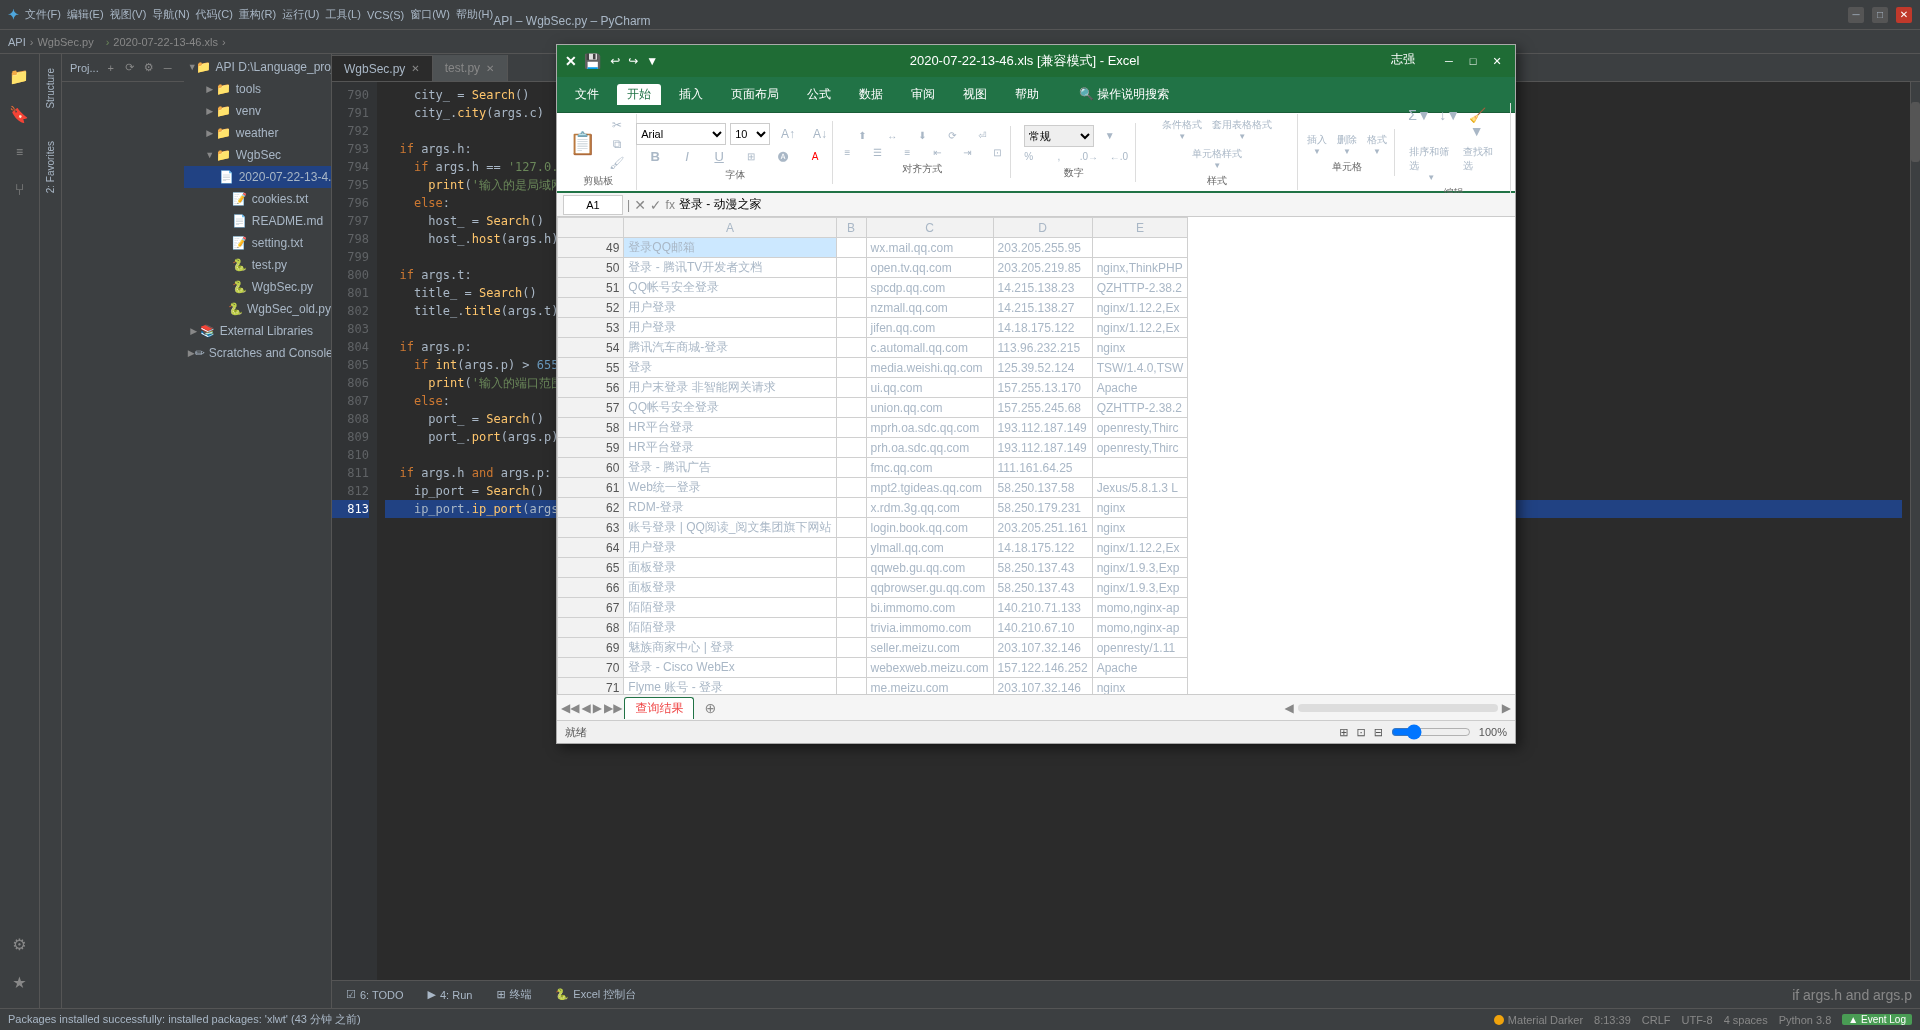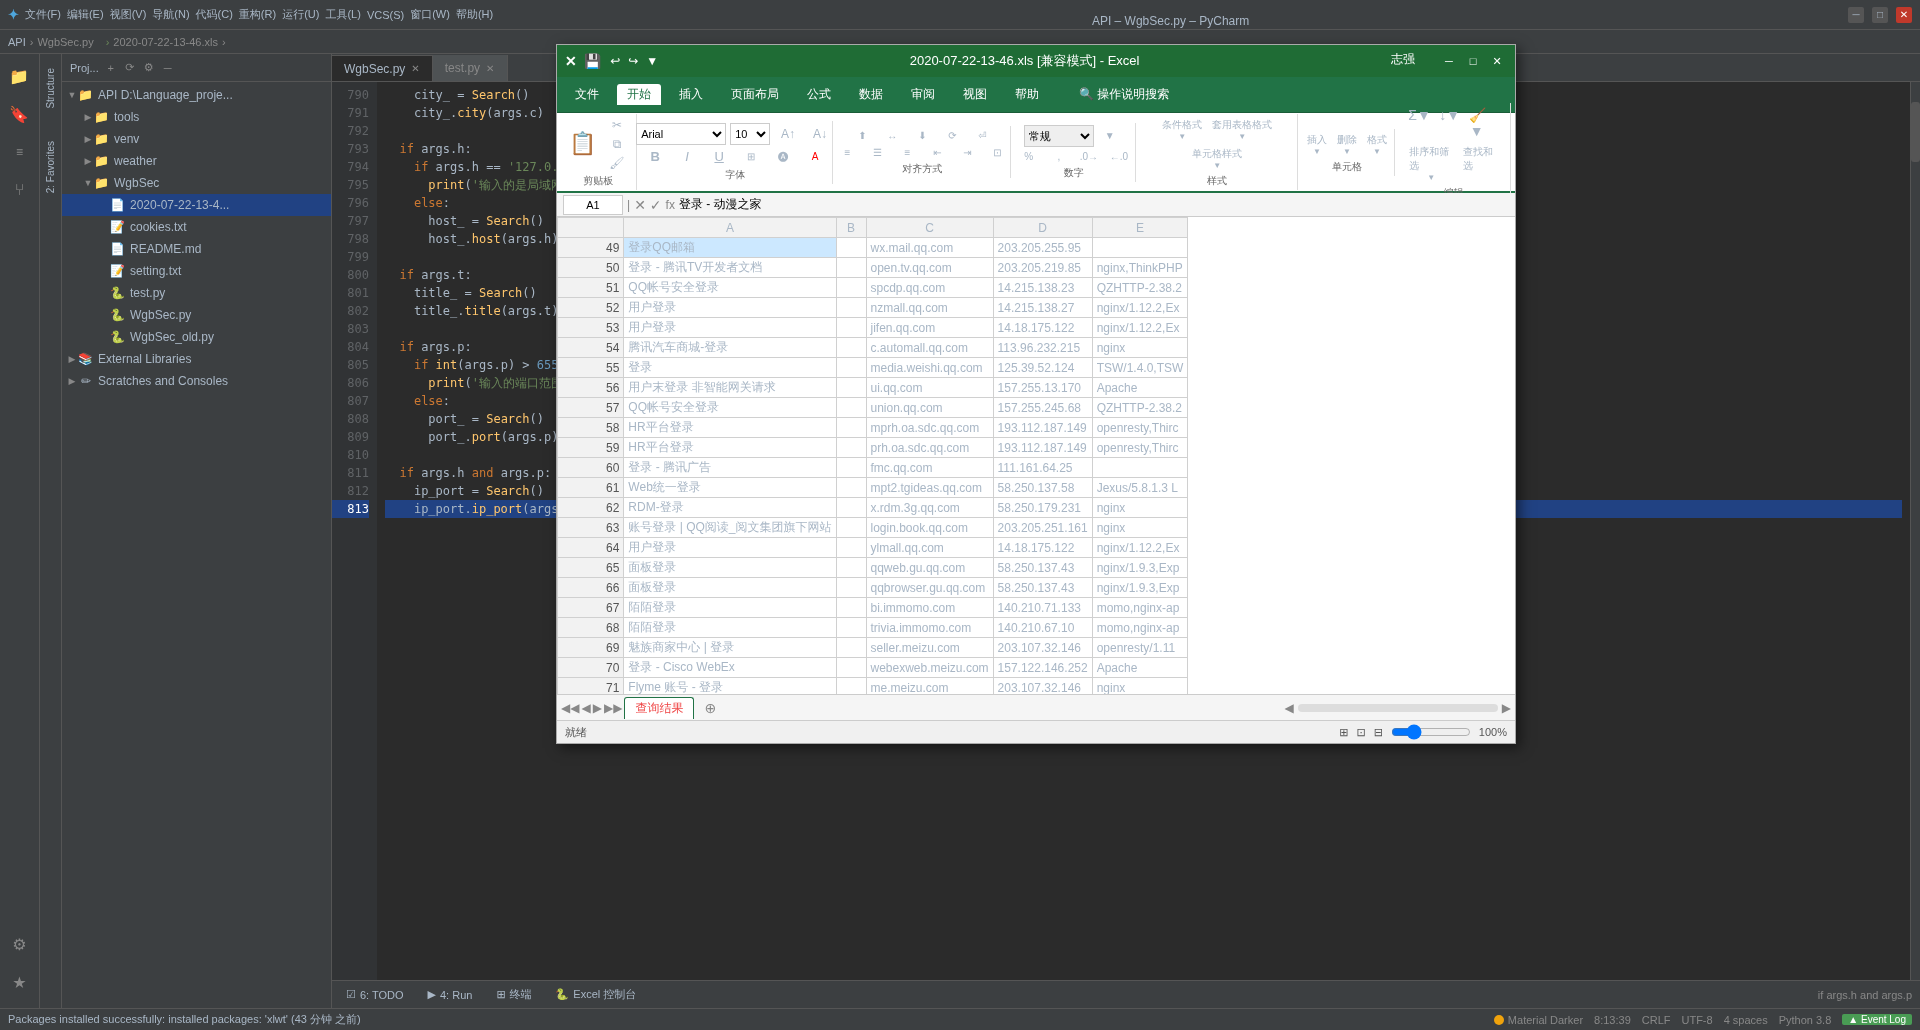--- a/index.html
+++ b/index.html
@@ -2,33 +2,33 @@
 <html><head>
   <meta charset="utf-8">
   <style>
     * { box-sizing: border-box; margin: 0; padding: 0; }
     body { font-family: 'Arial', sans-serif; font-size: 12px; background: #2b2b2b; color: #a9b7c6; overflow: hidden; width: 1920px; height: 1030px; }
 
     
     .ide-container { display: flex; flex-direction: column; height: 100%; width: 100%; }
     .title-bar { background: #3c3f41; height: 30px; display: flex; align-items: center; padding: 0 8px; color: #a9b7c6; font-size: 12px; border-bottom: 1px solid #555; }
     .title-bar-left { display: flex; align-items: center; gap: 6px; }
-    .title-bar-title { flex: 1; text-align: center; margin-top: 12px; }
+    .title-bar-title { flex: 1; text-align: left; margin-top: 12px; }
     .title-bar-controls { display: flex; gap: 8px; }
     .tb-btn { width: 16px; height: 16px; border-radius: 2px; background: #555; display: flex; align-items: center; justify-content: center; cursor: pointer; font-size: 10px; }
 
     .ide-body { display: flex; flex: 1; overflow: hidden; }
 
     
     .icon-bar { width: 40px; background: #3c3f41; border-right: 1px solid #555; display: flex; flex-direction: column; align-items: center; padding-top: 4px; gap: 2px; }
     .icon-bar-item { width: 36px; height: 36px; display: flex; align-items: center; justify-content: center; cursor: pointer; color: #888; font-size: 16px; border-radius: 3px; }
     .icon-bar-bottom { margin-top: auto; padding-bottom: 8px; display: flex; flex-direction: column; align-items: center; gap: 2px; }
 
     
-    .project-panel { width: 270px; background: #3c3f41; border-right: 1px solid #555; display: flex; flex-direction: column; overflow: hidden; }
+    .project-panel { width: 270px; background: #3c3f41; border-right: 1px solid #555; display: flex; flex-direction: row; overflow: hidden; }
     .panel-header { height: 28px; background: #3c3f41; display: flex; align-items: center; padding: 0 8px; border-bottom: 1px solid #555; font-size: 11px; color: #a9b7c6; gap: 4px; }
     .panel-toolbar { display: flex; gap: 3px; }
     .panel-toolbar-btn { width: 16px; height: 16px; display: flex; align-items: center; justify-content: center; cursor: pointer; color: #888; font-size: 11px; }
 
     .tree-container { flex: 1; overflow-y: auto; overflow-x: hidden; padding: 2px 0; }
     .tree-item { display: flex; align-items: center; height: 22px; padding-left: 4px; cursor: pointer; font-size: 12px; white-space: nowrap; }
     .tree-item.selected { background: #214283; }
     .tree-arrow { display: inline-block; width: 12px; text-align: center; font-size: 9px; color: #888; }
     .tree-icon { width: 16px; height: 16px; display: inline-flex; align-items: center; justify-content: center; margin-right: 4px; font-size: 12px; }
     .tree-label { font-size: 12px; }
@@ -337,21 +337,21 @@
         </div>
         <div class="bottom-btn">
           <span>⊞</span>
           <span>终端</span>
         </div>
         <div class="bottom-btn">
           <span>🐍</span>
           <span>Excel 控制台</span>
         </div>
         <div style="margin-left:auto;">
-          <span style="font-size:11px; color:#888;">if args.h and args.p</span>
+          <span style="font-size:14px; color:#888;">if args.h and args.p</span>
         </div>
       </div>
     </div>
   </div>
 
   <div class="status-bar">
     <span style="color:#a9b7c6; font-size:11px;">Packages installed successfully: installed packages: 'xlwt' (43 分钟 之前)</span>
     <div class="status-bar-right">
       <span style="display:flex;align-items:center;gap:4px;">
         <span style="width:10px;height:10px;background:#f0a30c;border-radius:50%;display:inline-block;"></span>

